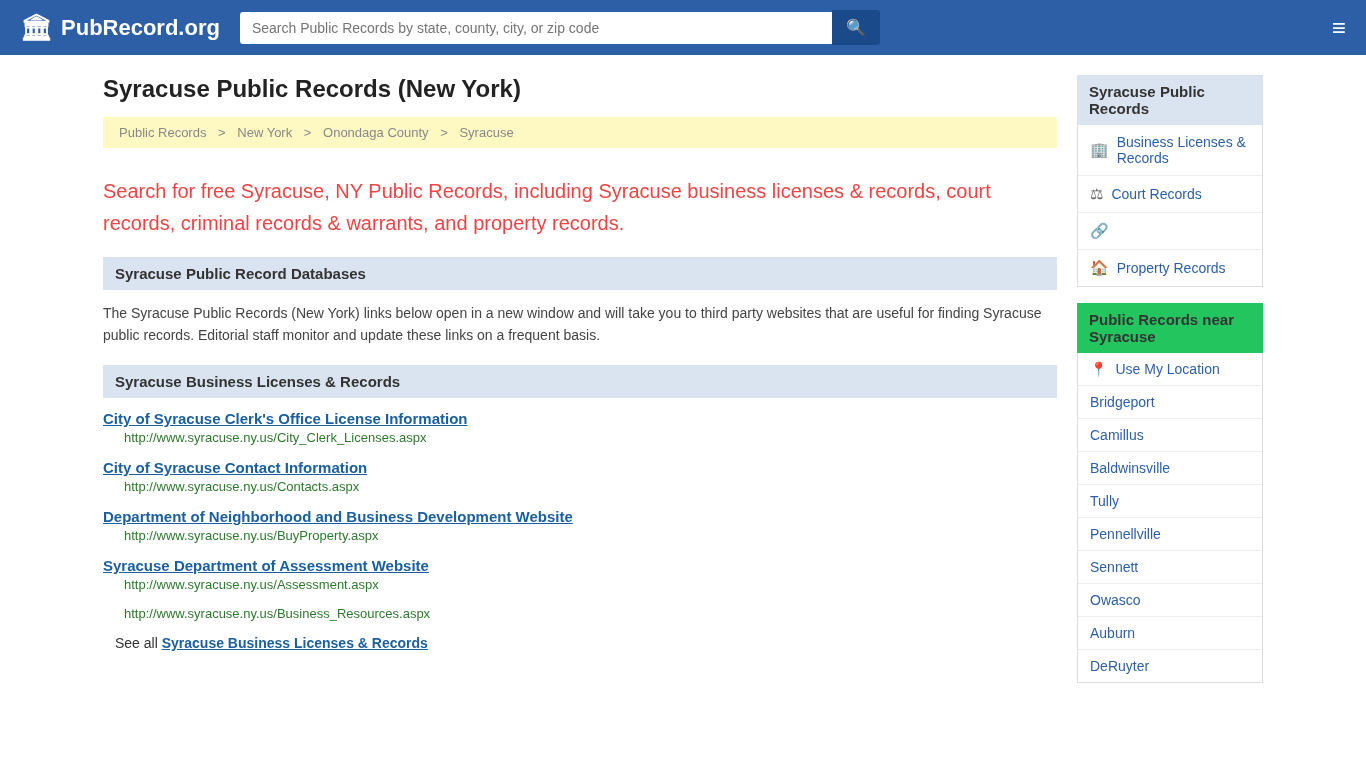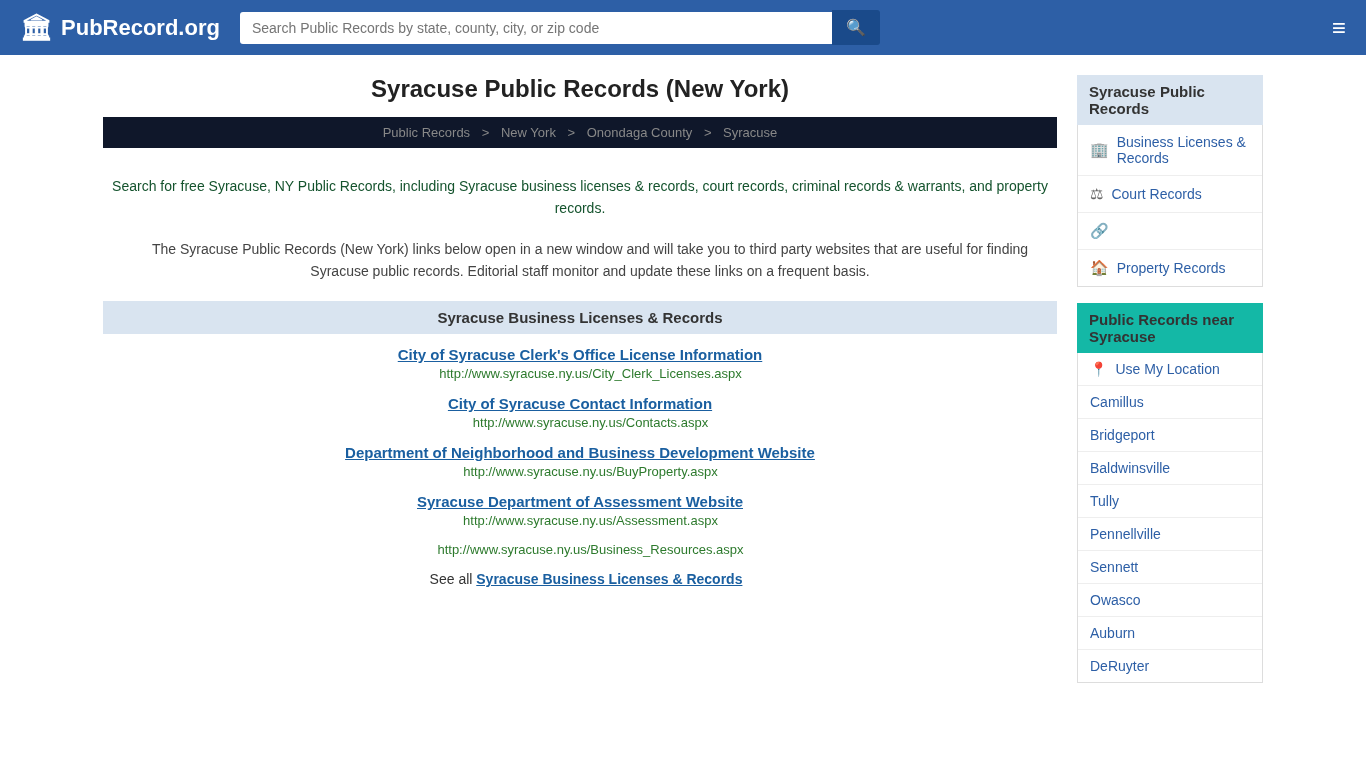--- a/index.html
+++ b/index.html
@@ -64,67 +64,65 @@
       max-width: 1200px;
       margin: 0 auto;
       padding: 20px 20px;
       display: flex;
       gap: 20px;
     }
 
     
     #main-column {
       flex: 1;
-      text-align: center;
     }
 
     #page-title {
       font-size: 24px;
       font-weight: bold;
       color: #222;
       margin-bottom: 14px;
     }
 
     #breadcrumb {
-      background: #0f172a;
+      background: #fef9c3;
       padding: 8px 12px;
       font-size: 13px;
       color: #555;
       margin-bottom: 14px;
     }
     #breadcrumb a, .breadcrumb-link {
       color: #2d5fa6;
       text-decoration: none;
       cursor: pointer;
     }
     #breadcrumb span { color: #888; margin: 0 4px; }
 
     #description-text {
-      font-size: 14px;
+      font-size: 20px;
       line-height: 1.6;
-      color: #14532d;
+      color: #ef4444;
       margin-bottom: 18px;
       margin-top: 27px;
     }
 
     .section-header {
       background: #d9e4f0;
       padding: 8px 12px;
       font-size: 15px;
       font-weight: bold;
       color: #333;
       margin-bottom: 12px;
     }
 
     #db-description {
       font-size: 14px;
       line-height: 1.6;
       color: #444;
       margin-bottom: 18px;
-      margin-left: 20px;
     }
 
     .record-link {
       display: block;
       color: #1a5fa0;
       font-weight: bold;
       font-size: 15px;
       text-decoration: underline;
       margin-bottom: 3px;
       cursor: pointer;
@@ -185,21 +183,21 @@
     .sidebar-item:last-child {
       border-bottom: none;
     }
 
     .sidebar-icon {
       font-size: 15px;
       color: #666;
     }
 
     .sidebar-nearby-section-title {
-      background: #14b8a6;
+      background: #22c55e;
       padding: 8px 12px;
       font-size: 15px;
       font-weight: bold;
       color: #333;
       margin-bottom: 0;
     }
 
     .sidebar-nearby-list {
       border: 1px solid #ddd;
       border-top: none;
@@ -252,20 +250,21 @@
       <span> &gt; </span>
       <span class="breadcrumb-link">New York</span>
       <span> &gt; </span>
       <span class="breadcrumb-link">Onondaga County</span>
       <span> &gt; </span>
       <span>Syracuse</span>
     </div>
 
     <p id="description-text">Search for free Syracuse, NY Public Records, including Syracuse business licenses &amp; records, court records, criminal records &amp; warrants, and property records.</p>
 
+    <div class="section-header">Syracuse Public Record Databases</div>
 
     <p id="db-description">The Syracuse Public Records (New York) links below open in a new window and will take you to third party websites that are useful for finding Syracuse public records. Editorial staff monitor and update these links on a frequent basis.</p>
 
     <div class="section-header">Syracuse Business Licenses &amp; Records</div>
 
     <div id="business-links">
     <a class="record-link" href="#">City of Syracuse Clerk's Office License Information</a>
         <span class="record-url">http://www.syracuse.ny.us/City_Clerk_Licenses.aspx</span>
         <a class="record-link" href="#">City of Syracuse Contact Information</a>
         <span class="record-url">http://www.syracuse.ny.us/Contacts.aspx</span>
@@ -303,26 +302,26 @@
         </div>
       </div>
 
     <div class="sidebar-nearby-section-title">Public Records near Syracuse</div>
     <div class="sidebar-nearby-list" id="sidebar-nearby-list">
     <div class="sidebar-nearby-item">
           <span class="location-pin">📍</span>
           <span>Use My Location</span>
         </div>
         <div class="sidebar-nearby-item">
+          <span>Bridgeport</span>
+        </div>
+        <div class="sidebar-nearby-item">
           <span>Camillus</span>
         </div>
         <div class="sidebar-nearby-item">
-          <span>Bridgeport</span>
-        </div>
-        <div class="sidebar-nearby-item">
           <span>Baldwinsville</span>
         </div>
         <div class="sidebar-nearby-item">
           <span>Tully</span>
         </div>
         <div class="sidebar-nearby-item">
           <span>Pennellville</span>
         </div>
         <div class="sidebar-nearby-item">
           <span>Sennett</span>

